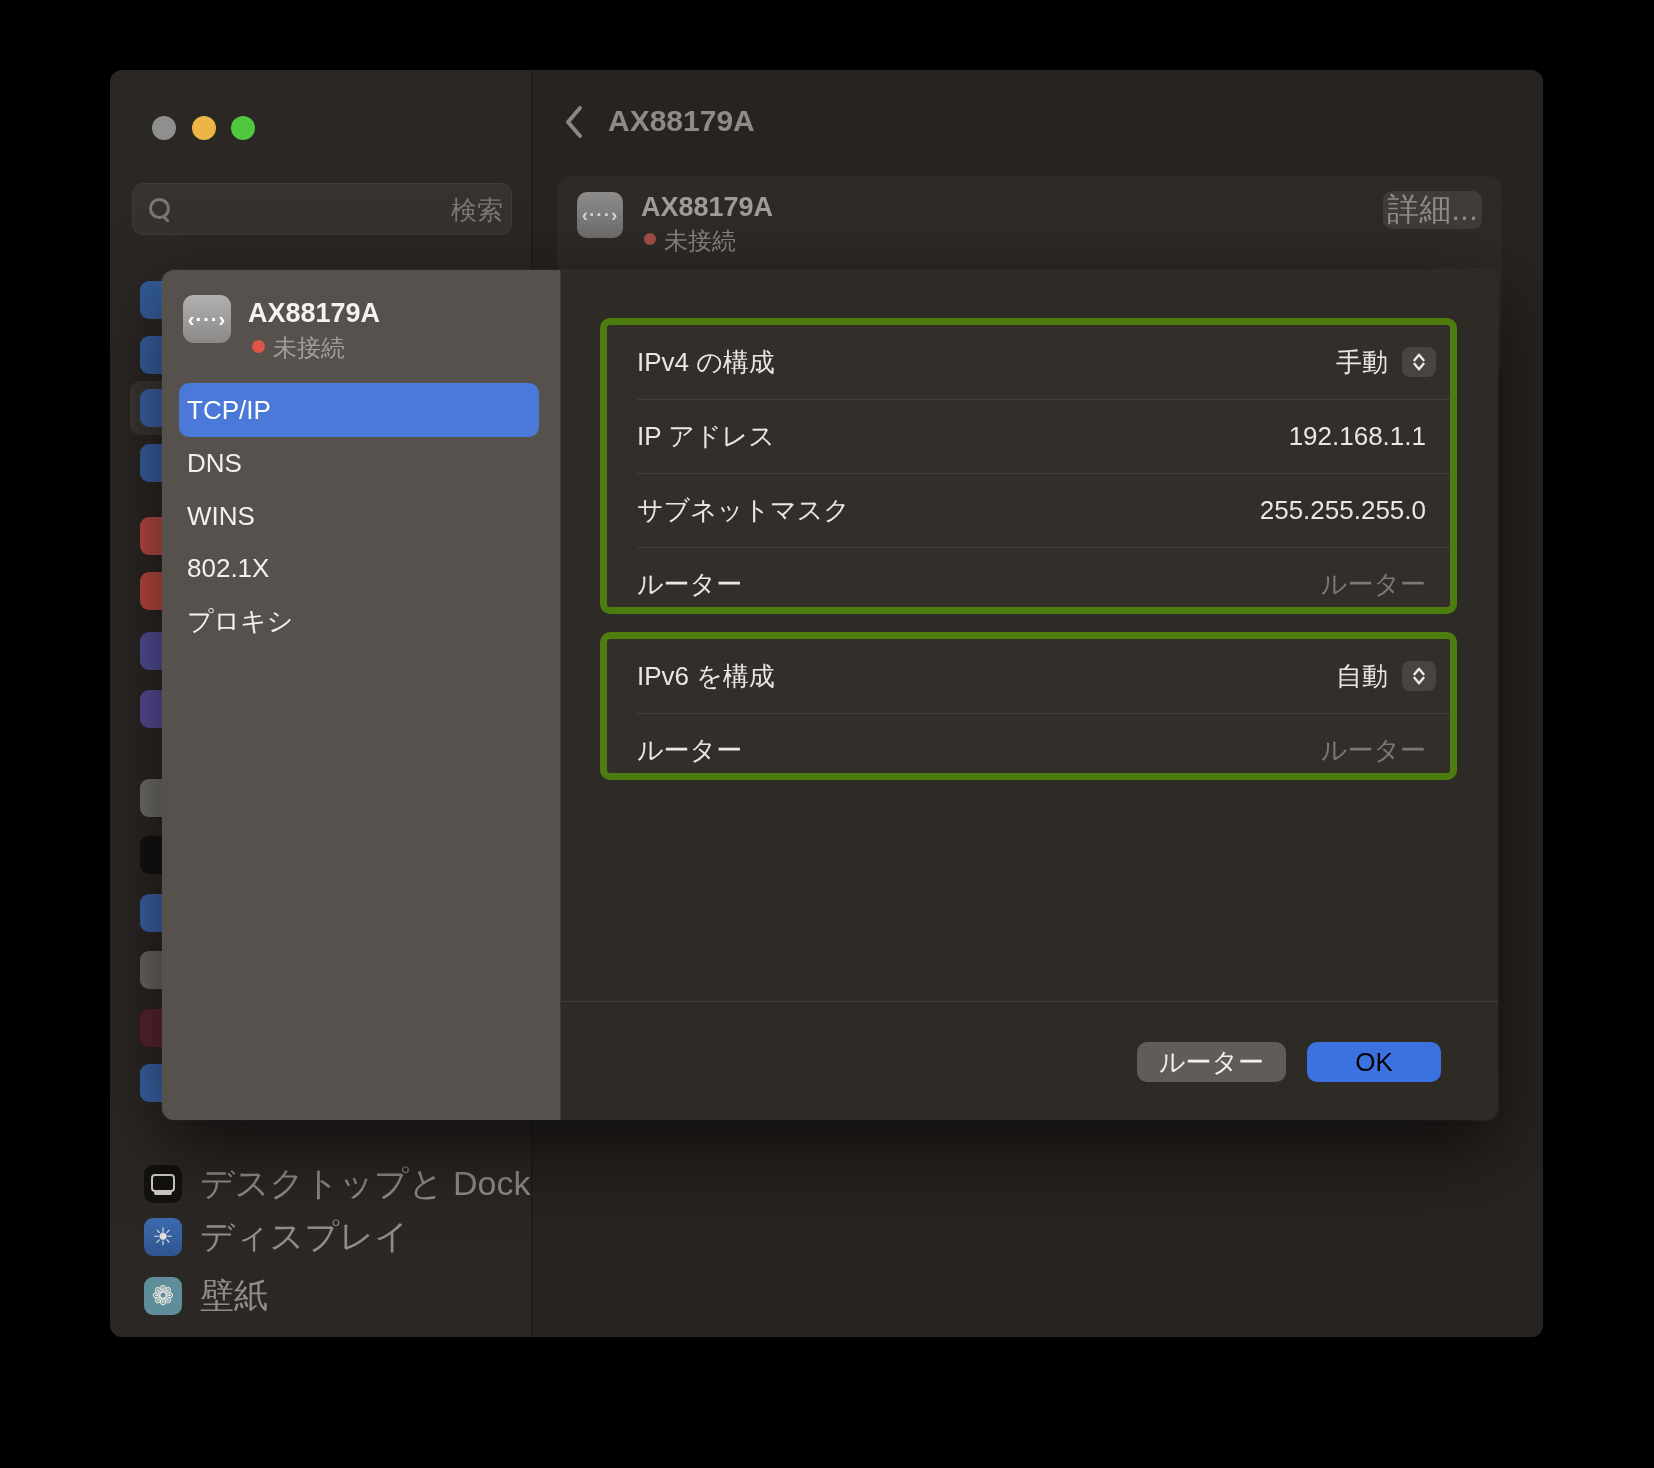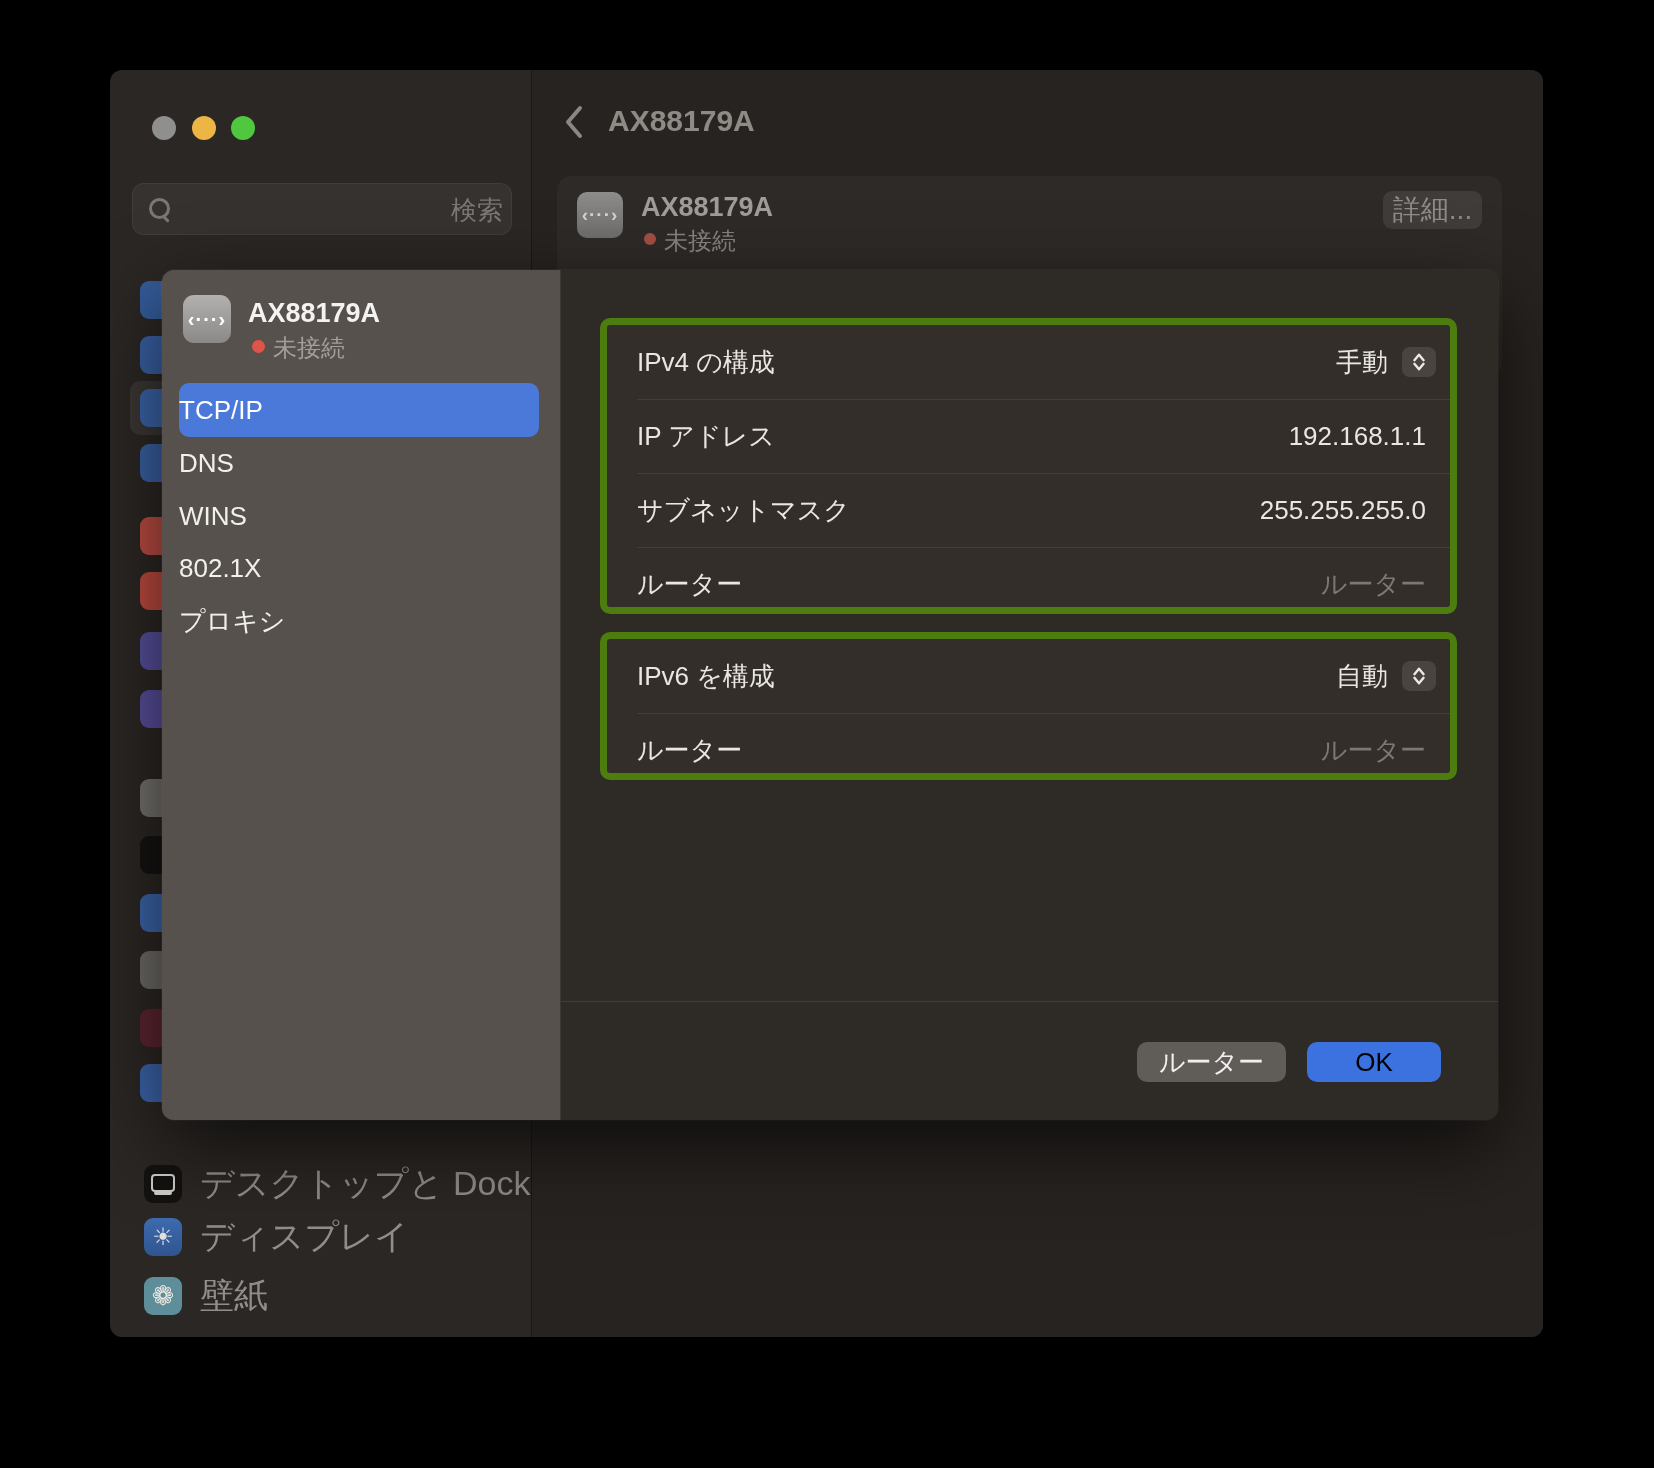--- a/index.html
+++ b/index.html
@@ -47,37 +47,37 @@
   
   .card{left:447px;top:106px;width:945px;height:200px;border-radius:14px;background:#2e2a27;}
   .card-icon{left:20px;top:16px;width:46px;height:46px;border-radius:10px;
              background:linear-gradient(180deg,#8e8c8a,#6f6d6b);display:flex;align-items:center;justify-content:center;
              color:#d5d3d1;font-size:19px;font-weight:700;letter-spacing:1px;}
   .card-name{left:84px;top:16px;font-size:27px;font-weight:700;color:#a09c99;}
   .dot{border-radius:50%;}
   .card-dot{left:87px;top:57px;width:12px;height:12px;background:#a34f46;}
   .card-status{left:107px;top:49px;font-size:24px;color:#878380;}
   .details-btn{left:826px;top:15px;width:99px;height:38px;border-radius:9px;background:#403c39;
-               display:flex;align-items:center;justify-content:center;font-size:28px;color:#8f8b88;}
+               display:flex;align-items:center;justify-content:center;font-size:32px;color:#8f8b88;}
 
   
   .sheet{left:52px;top:200px;width:1336px;height:850px;border-radius:12px;background:#2e2a26;
          box-shadow:0 26px 80px rgba(0,0,0,.65), 0 0 0 1px rgba(255,255,255,.05);z-index:10;overflow:hidden;}
   .sheet-left{left:0;top:0;width:399px;height:850px;background:#56514c;}
   .sheet-left-edge{left:398px;top:0;width:1px;height:850px;background:rgba(0,0,0,.3);}
 
   .sh-icon{left:21px;top:25px;width:48px;height:48px;border-radius:11px;
            background:linear-gradient(180deg,#b3b1af,#8b8987);display:flex;align-items:center;justify-content:center;
            color:#ffffff;font-size:20px;font-weight:700;letter-spacing:1px;}
   .sh-name{left:86px;top:28px;font-size:27px;font-weight:700;color:#f5f3f1;}
   .sh-dot{left:90px;top:70px;width:13px;height:13px;background:#df5449;}
   .sh-status{left:111px;top:62px;font-size:24px;color:#a39e98;}
 
   .nav-item{left:17px;width:360px;height:54px;border-radius:10px;display:flex;align-items:center;
-            padding-left:0;box-sizing:border-box;font-size:26px;color:#f2f0ed;}
+            padding-left:8px;box-sizing:border-box;font-size:26px;color:#f2f0ed;}
   .nav-sel{background:#4b79da;color:#ffffff;}
 
   .group{border-radius:10px;background:#332e2a;border:7px solid #4d7c0f;box-sizing:border-box;}
   .group1{left:438px;top:48px;width:857px;height:296px;}
   .group2{left:438px;top:362px;width:857px;height:148px;}
   .grow{position:absolute;left:0;width:100%;height:74px;display:flex;align-items:center;}
   .grow .lbl{position:absolute;left:30px;font-size:26px;color:#e9e6e3;}
   .grow .val{position:absolute;right:24px;font-size:26px;color:#e9e6e3;}
   .grow .val-st{right:62px;}
   .grow .ph{color:#7d7872;}

